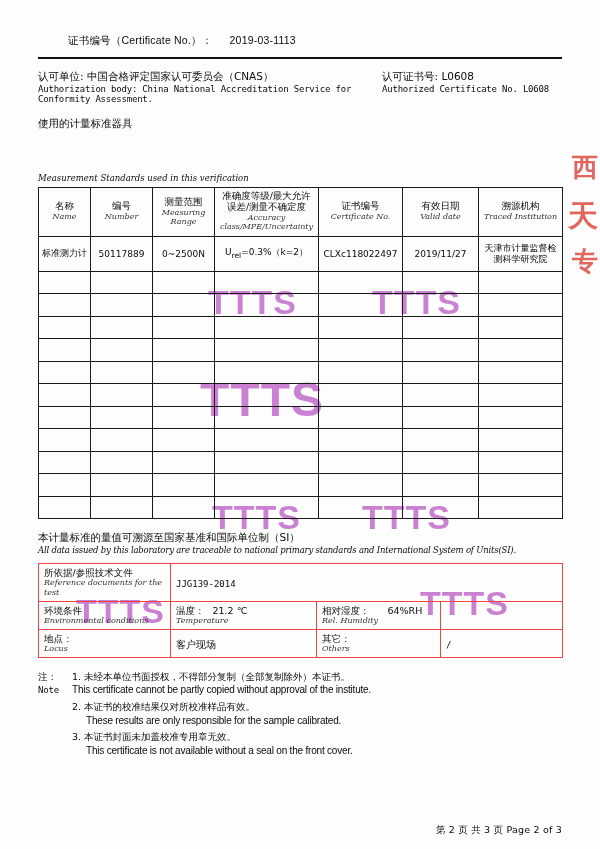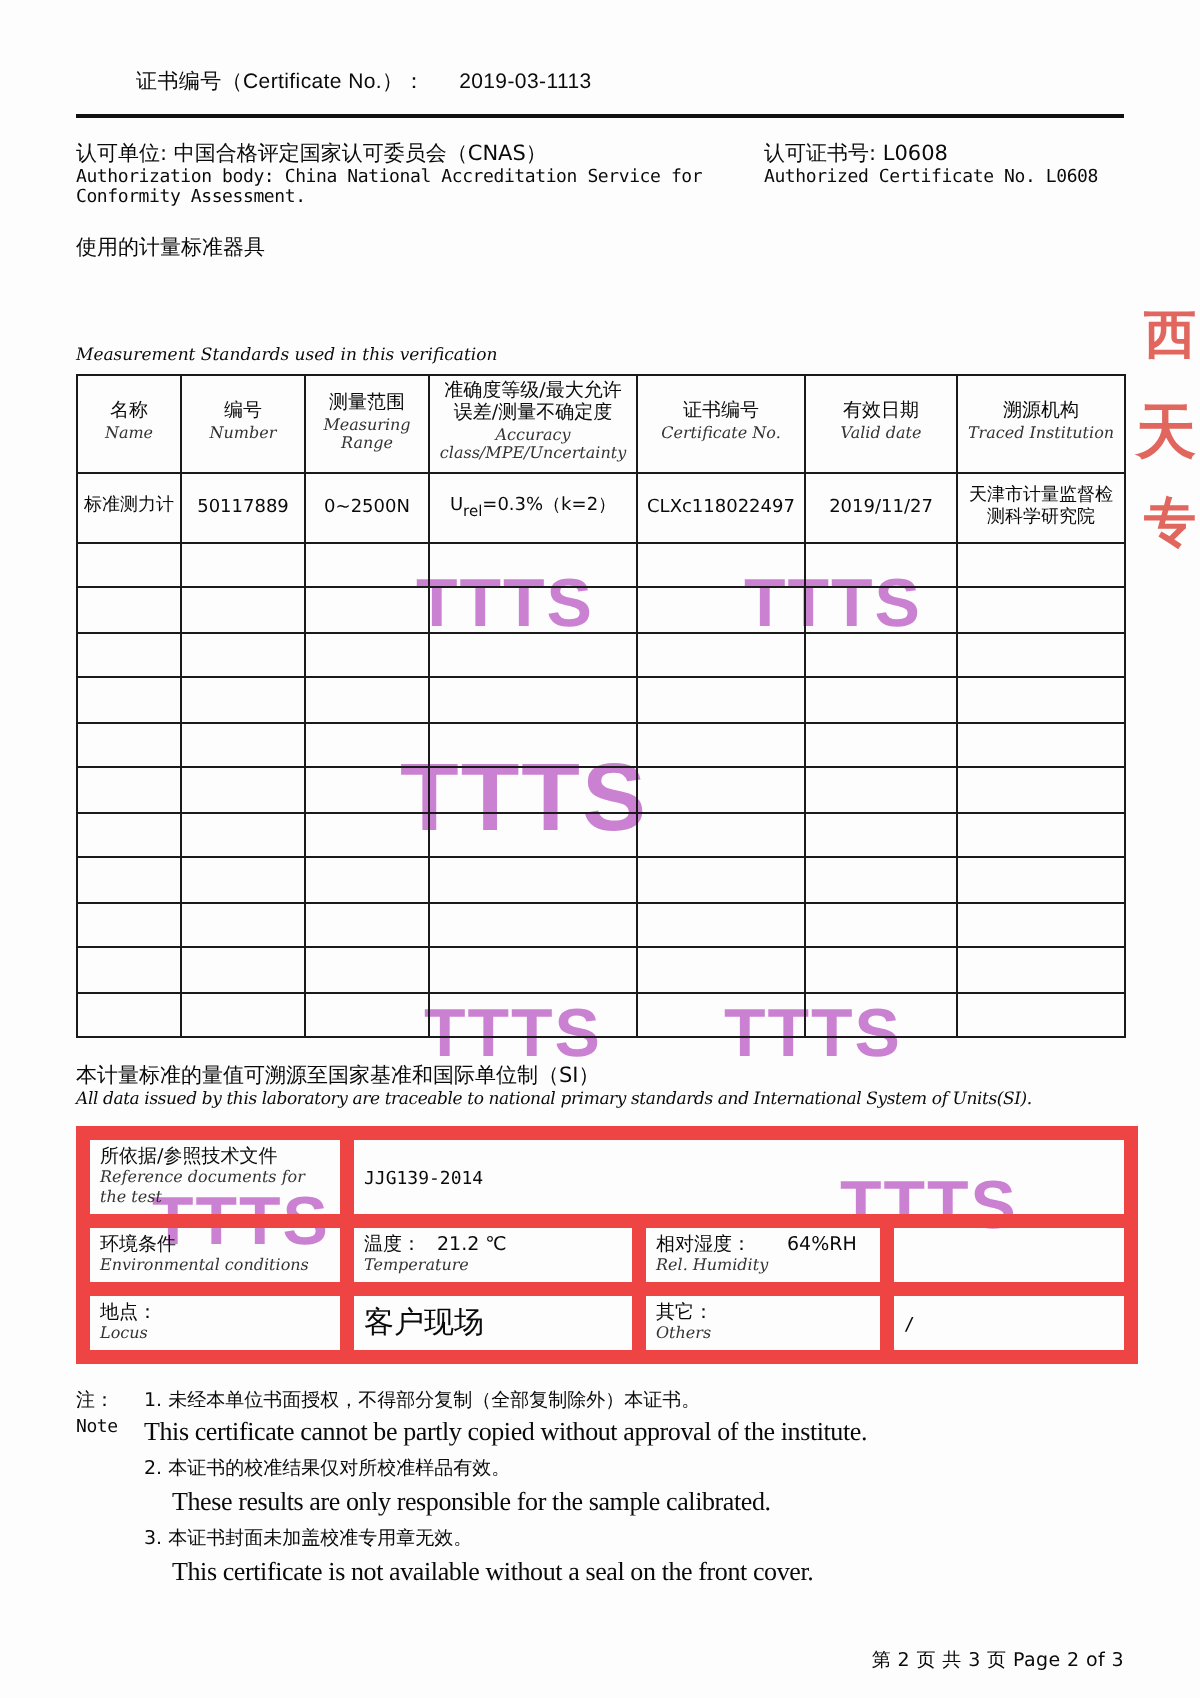--- a/index.html
+++ b/index.html
@@ -142,40 +142,40 @@
     font-family: "DejaVu Serif", serif;
   }
   
   table.info {
     border-collapse: collapse;
     width: 524px;
     margin-top: 8px;
     table-layout: fixed;
   }
   table.info td {
-    border: 7px solid #ef4444;
+    border: 1px solid #ef4444;
     padding: 3px 5px;
     vertical-align: middle;
   }
   .lbl-cn {
     font-size: 9.5px;
     font-family: "DejaVu Sans", sans-serif;
     display: block;
     line-height: 1.2;
   }
   .lbl-en {
     font-size: 8px;
     font-style: italic;
     font-family: "DejaVu Serif", serif;
     display: block;
     line-height: 1.2;
     color: #333;
   }
   .val-cn {
-    font-size: 15px;
+    font-size: 10px;
     font-family: "DejaVu Sans", sans-serif;
   }
   .val-mono {
     font-size: 9px;
     font-family: "DejaVu Sans Mono", monospace;
   }
   
   .notes {
     margin-top: 12px;
     display: flex;
@@ -188,22 +188,22 @@
   .notes-label .cn { font-size: 9.5px; display: block; }
   .notes-label .en { font-size: 9px; display: block; font-family: "DejaVu Sans Mono", monospace; }
   .notes-body { flex: 1; }
   .note-item { margin-bottom: 2px; }
   .note-cn {
     font-size: 9.5px;
     font-family: "DejaVu Sans", sans-serif;
     line-height: 1.45;
   }
   .note-en {
-    font-size: 13px;
-    font-family: Liberation Serif, serif;
+    font-size: 10px;
+    font-family: Liberation Sans, sans-serif;
     line-height: 1.45;
     letter-spacing: -.2px;
     padding-left: 14px;
   }
   .note-item:first-child .note-en { padding-left: 0; }
   
   .footer {
     position: absolute;
     right: 38px;
     bottom: 12px;

